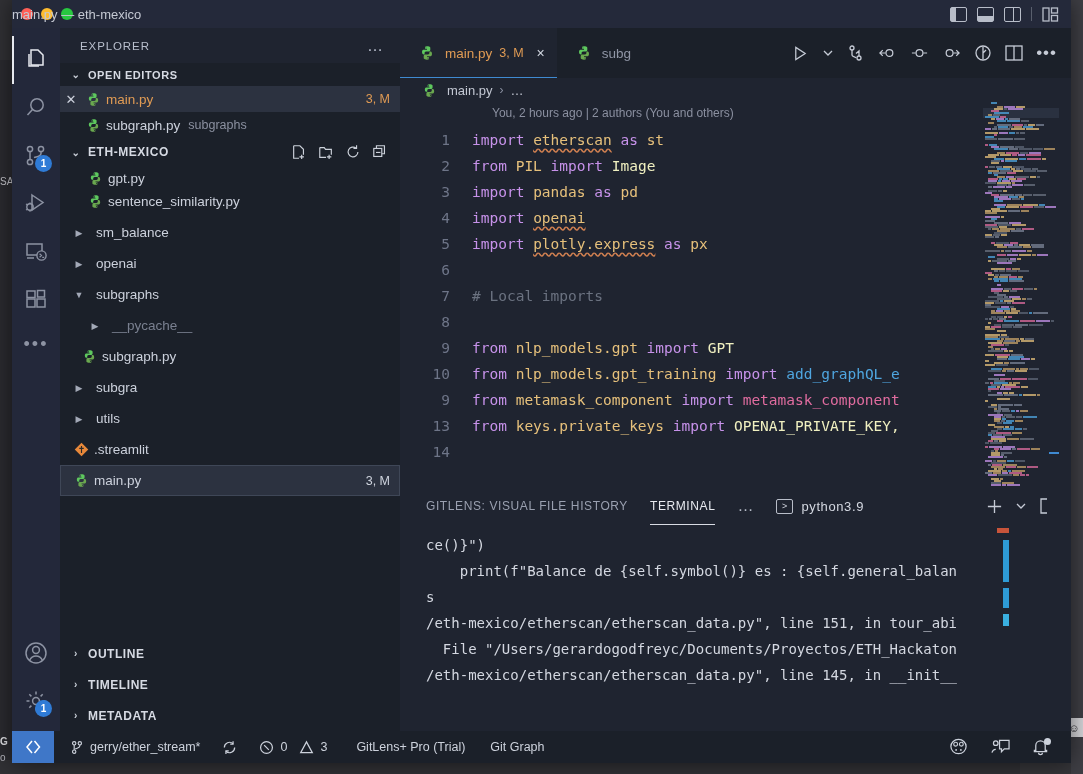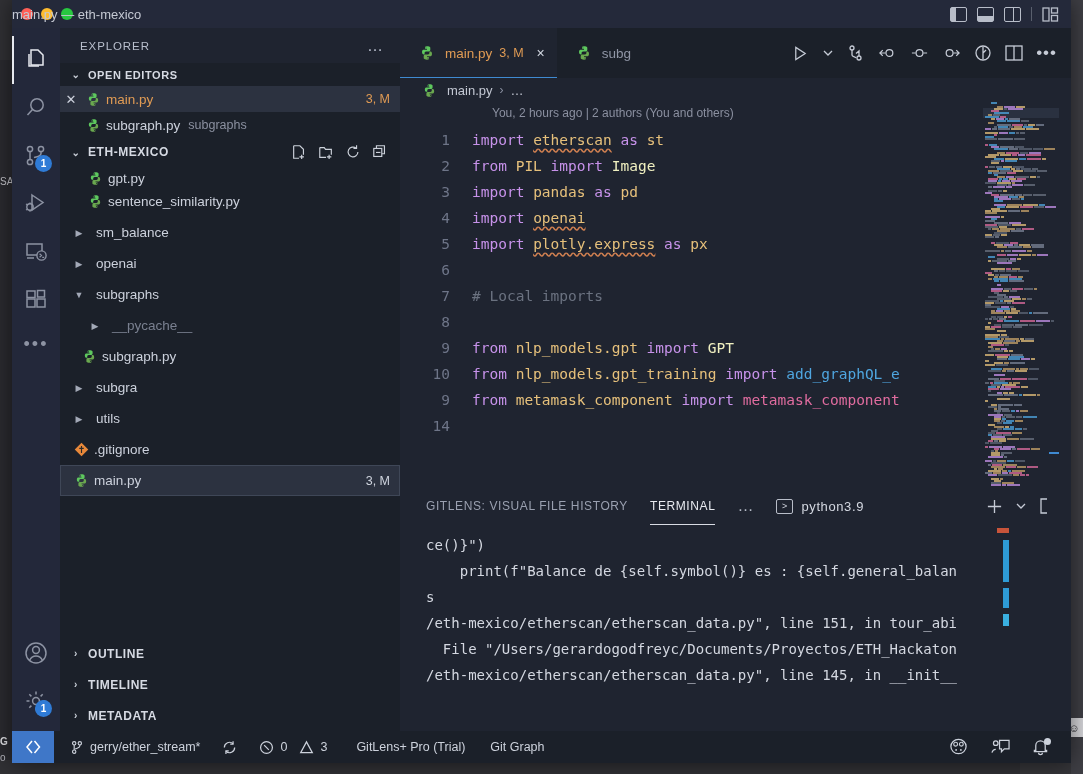--- a/index.html
+++ b/index.html
@@ -455,21 +455,21 @@
           <span class="fname" style="margin-left:8px">utils</span>
         </div>
         <div class="row" style="height:31px">
           <span style="width:10px"></span>
           <span class="ic">
             <svg width="15" height="15" viewBox="0 0 16 16">
                 <path d="M8 .8l7.2 7.2L8 15.2.8 8z" fill="#e8883a"></path>
                 <path d="M8 4.2v7.6M5.6 6.8h4.8" stroke="#2a2a2a" stroke-width="1.2"></path>
               </svg>
           </span>
-          <span class="fname">.gitignore</span>
+          <span class="fname">.streamlit</span>
         </div>
         <div class="row sel-border" style="height:31px">
           <span style="width:10px"></span>
           <span class="ic">
             <svg width="15" height="15" viewBox="0 0 16 16">
                 <path d="M8 1.3c-2.1 0-2 .9-2 .9v1.9h2v.6H4.8S3 4.5 3 7s1.6 2.4 1.6 2.4h1V8s0-1.6 1.6-1.6h2.6s1.5 0 1.5-1.5V2.9s.2-1.6-3.3-1.6zM6.9 2.4a.6.6 0 110 1.2.6.6 0 010-1.2z" fill="#5ec85e"></path>
                 <path d="M8 14.7c2.1 0 2-.9 2-.9v-1.9H8v-.6h3.2s1.8.1 1.8-2.4-1.6-2.4-1.6-2.4h-1V8s0 1.6-1.6 1.6H6.2s-1.5 0-1.5 1.5v2s-.2 1.6 3.3 1.6zm1.1-1.1a.6.6 0 110-1.2.6.6 0 010 1.2z" fill="#6aa84f"></path>
               </svg>
           </span>
           <span class="fname">main.py</span>
@@ -602,20 +602,24 @@
               <span class="lnum">9</span>
               <span class="ctext"><span class="k">from</span><span> </span><span class="m">nlp_models.gpt</span><span> </span><span class="k">import</span><span> </span><span class="cls">GPT</span></span>
             </div>
             <div class="cline">
               <span class="lnum">10</span>
               <span class="ctext"><span class="k">from</span><span> </span><span class="m">nlp_models.gpt_training</span><span> </span><span class="k">import</span><span> </span><span class="blue">add_graphQL_e</span></span>
             </div>
             <div class="cline">
               <span class="lnum">9</span>
               <span class="ctext"><span class="k">from</span><span> </span><span class="m">metamask_component</span><span> </span><span class="k">import</span><span> </span><span class="pink">metamask_component</span></span>
+            </div>
+            <div class="cline">
+              <span class="lnum">13</span>
+              <span class="ctext"><span class="k">from</span><span> </span><span class="m">keys.private_keys</span><span> </span><span class="k">import</span><span> </span><span class="cls">OPENAI_PRIVATE_KEY,</span></span>
             </div>
             <div class="cline">
               <span class="lnum">14</span>
               <span class="ctext"></span>
             </div>
           </div>
         <div class="minimap" id="minimap">
             <div class="mm-hl" style="top: 6px;"></div>
             <div class="mm-row" style="padding-left: 8px;">
               <div class="mm-b" style="width: 6px; background: rgb(79, 166, 224); opacity: 0.75;"></div>

